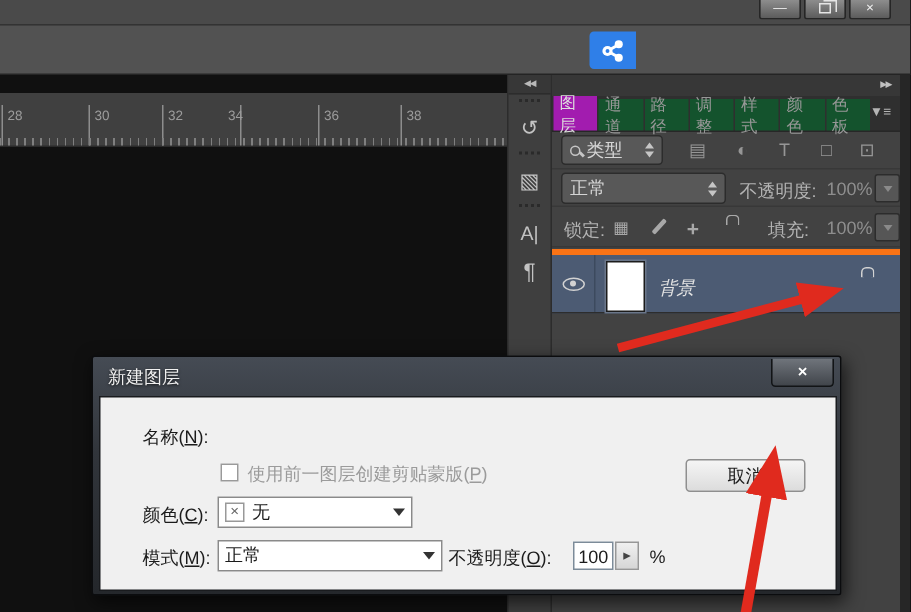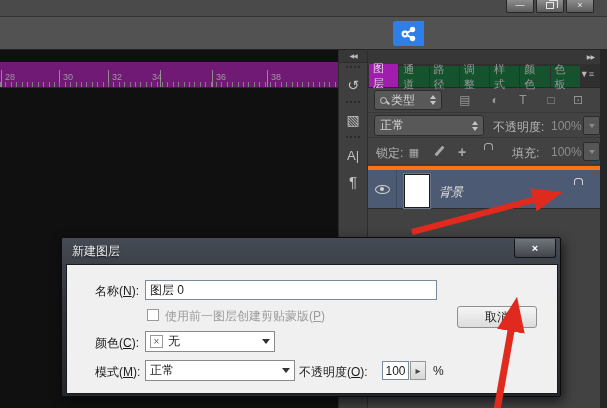--- a/index.html
+++ b/index.html
@@ -14,21 +14,21 @@
   .resticon { display:inline-block; width:8px; height:7px; border:1px solid #e5e5e5; position:relative; vertical-align:middle; }
   .resticon::before { content:""; position:absolute; top:-3px; left:2px; width:8px; height:7px; border:1px solid #e5e5e5; border-bottom:none; border-left:none; }
 
   .upload { position:absolute; left:393px; top:21px; height:25px; display:flex; }
   .upload-iconbox { width:31px; background:#2f7fe8; border-radius:3px 0 0 3px; display:flex; align-items:center; justify-content:center; }
   .upload-label { background:#c9d5ee; color:#4c1d95; font-size:12px; display:flex; align-items:center; padding:0 11px; border-radius:0 3px 3px 0;margin-top:42px; }
   .workspace { position:absolute; left:497px; top:24px; width:108px; height:21px; background:#404040; border:1px solid #5e5e5e; color:#c9c9c9; font-size:12px; display:flex; align-items:center; justify-content:space-between; padding:0 6px; }
 
   
   .canvas { position:absolute; left:0; top:50px; width:338px; height:358px; background:#101010; }
-  .ruler { position:absolute; left:0; top:12px; width:338px; height:26px; background:#701a75; border-bottom:1px solid #2a2a2a; }
+  .ruler { position:absolute; left:0; top:12px; width:338px; height:36px; background:#404040; border-bottom:1px solid #2a2a2a; }
   .ruler::after { content:""; position:absolute; left:0; right:0; bottom:0; height:5px; background:repeating-linear-gradient(to right,#7f7f7f 0,#7f7f7f 1px,transparent 1px,transparent 5.4px); }
   .rtick { position:absolute; top:8px; bottom:0; width:1px; background:#8d8d8d; }
   .rnum { position:absolute; top:10px; font-size:9px; color:#9c9c9c; }
 
   
   .dock { position:absolute; left:338px; top:50px; width:30px; height:358px; background:#3f3f3f; border-left:1px solid #2c2c2c; border-right:1px solid #2c2c2c; }
   .dock-collapse { height:13px; background:#373737; color:#b9b9b9; font-size:6px; text-align:center; line-height:13px; letter-spacing:-1px; border-bottom:1px solid #2c2c2c; }
   .gripper { height:4px; margin:3px 7px 2px; border-top:2px dotted #2a2a2a; }
   .dock-ic { height:26px; display:flex; align-items:center; justify-content:center; color:#c3c3c3; font-size:14px; }
 
@@ -214,21 +214,20 @@
     </div>
   </div>
   <div class="panel-edge"></div>
 
   <div class="dialog">
     <div class="dlg-title">新建图层</div>
     <div class="dlg-close"><span>×</span></div>
     <div class="dlg-content">
 
       <div class="dlabel" style="left:28px; top:18px;"><span>名称(</span><span class="ukey">N</span><span>):</span></div>
-      <input class="dinput" style="left: 78px; top: 15px; width: 292px; height: 20px;" value="图层 0">
 
       <div class="checkbox" style="left:80px; top:44px;"></div>
       <div class="dlabel disabled" style="left:98px; top:43px;"><span>使用前一图层创建剪贴蒙版(</span><span class="ukey">P</span><span>)</span></div>
       <div class="btn btn-cancel">取消</div>
 
       <div class="dlabel" style="left:28px; top:70px;"><span>颜色(</span><span class="ukey">C</span><span>):</span></div>
       <div class="wcombo" style="left:78px; top:66px; width:130px; height:21px;">
         <span class="nonebox">×</span>
         <span>无</span>
         <span class="wtri"></span>

